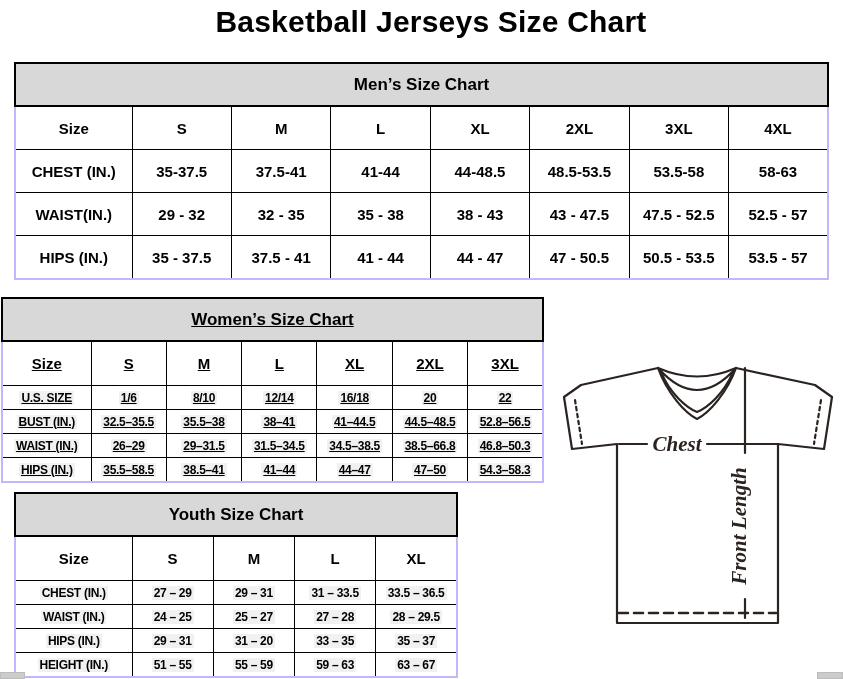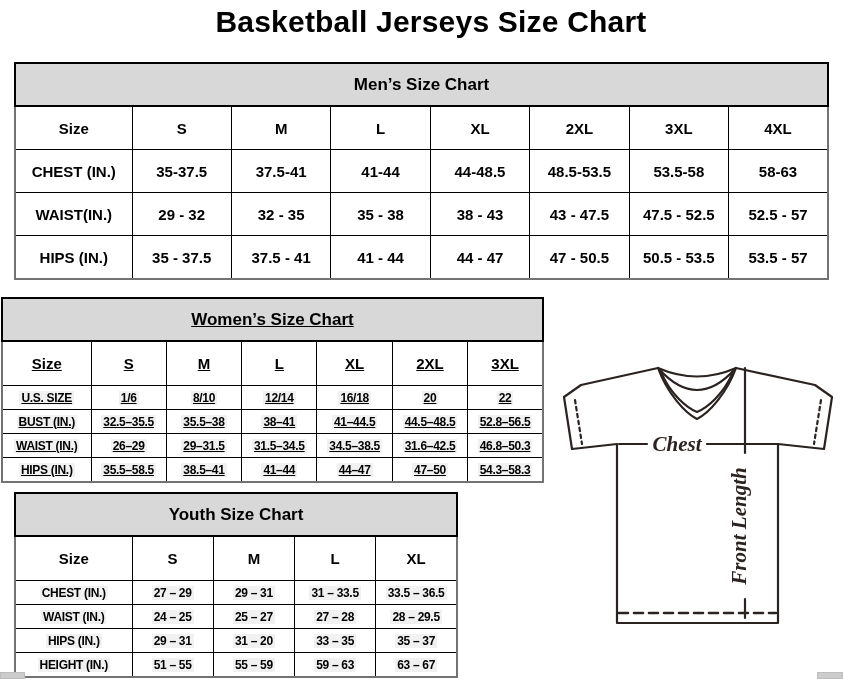--- a/index.html
+++ b/index.html
@@ -7,21 +7,21 @@
     width:843px;height:679px;position:relative;overflow:hidden;
     background:#ffffff;color:#000;
     font-family:"Liberation Sans",sans-serif;
   }
   .page-title{
     position:absolute;top:5px;left:0;width:806px;
     text-align:center;font-size:30px;font-weight:bold;letter-spacing:.2px;margin-left:28px;
   }
   table.t{
     position:absolute;border-collapse:collapse;table-layout:fixed;
-    background:#fff;border:2px solid #737373;
+    background:#fff;border:2px solid #c4b5fd;
   }
   .t th,.t td{
     border:1.5px solid #000;text-align:center;vertical-align:middle;
     padding:0;font-weight:bold;color:#000;
   }
   .t tr.cap td{
     background:#d8d8d8;font-size:17px;height:41px;border:2px solid #000;
   }
   
   .men{left:14px;top:62px;width:815px;}
@@ -138,21 +138,21 @@
     <td class="d"><span class="hl">41–44.5</span></td>
     <td class="d"><span class="hl">44.5–48.5</span></td>
     <td class="d"><span class="hl">52.8–56.5</span></td>
   </tr>
   <tr>
     <td class="lbl"><span class="hl">WAIST (IN.)</span></td>
     <td class="d"><span class="hl">26–29</span></td>
     <td class="d"><span class="hl">29–31.5</span></td>
     <td class="d"><span class="hl">31.5–34.5</span></td>
     <td class="d"><span class="hl">34.5–38.5</span></td>
-    <td class="d"><span class="hl">31.6–42.5</span></td>
+    <td class="d"><span class="hl">38.5–66.8</span></td>
     <td class="d"><span class="hl">46.8–50.3</span></td>
   </tr>
   <tr>
     <td class="lbl"><span class="hl">HIPS (IN.)</span></td>
     <td class="d"><span class="hl">35.5–58.5</span></td>
     <td class="d"><span class="hl">38.5–41</span></td>
     <td class="d"><span class="hl">41–44</span></td>
     <td class="d"><span class="hl">44–47</span></td>
     <td class="d"><span class="hl">47–50</span></td>
     <td class="d"><span class="hl">54.3–58.3</span></td>

